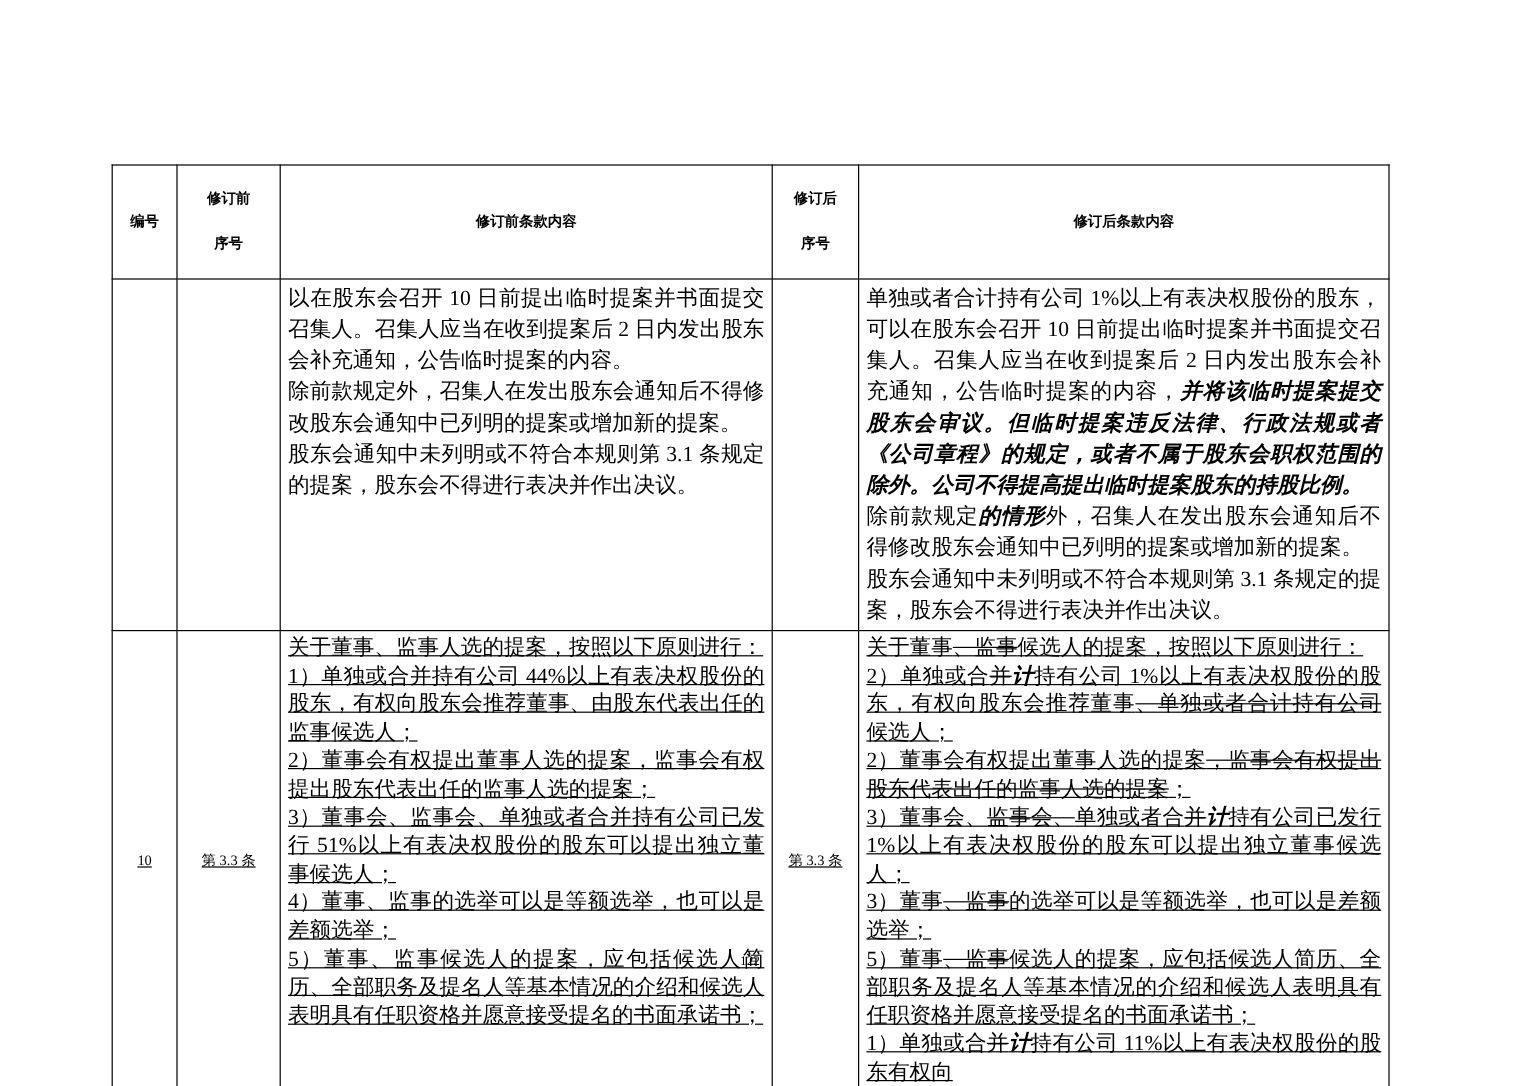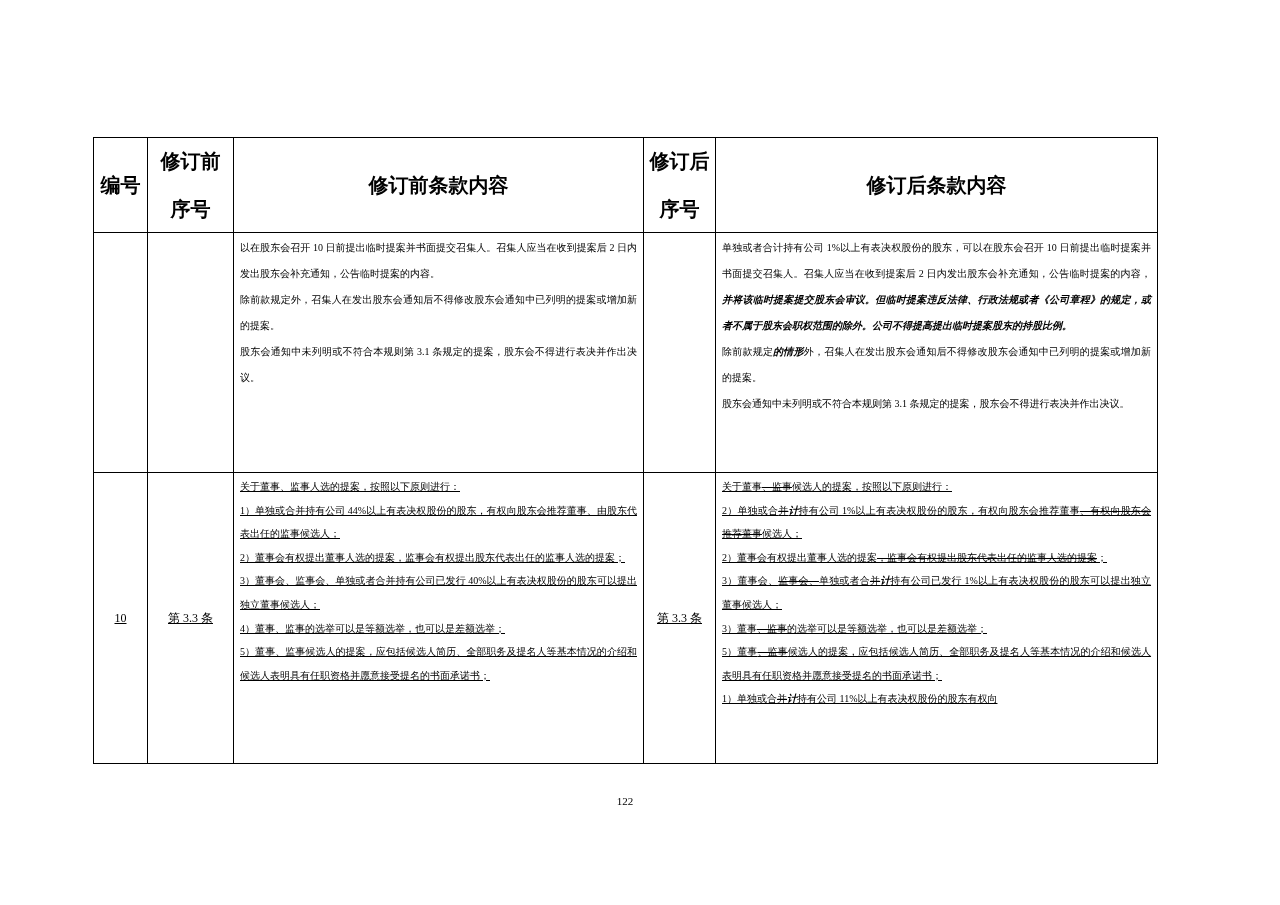--- a/index.html
+++ b/index.html
@@ -29,38 +29,38 @@
   .doc-table col.c-ano    { width: 72px;  }
   .doc-table col.c-after  { width: 442px; }
 
   .doc-table th, .doc-table td {
     border: 1px solid #000000;
     padding: 0;
     vertical-align: top;
   }
   .doc-table th {
     height: 94px;
-    font-size: 20px;
+    font-size: 12px;
     font-weight: bold;
     text-align: center;
     vertical-align: middle;
     line-height: 1.3;
   }
   .doc-table th .h-line { display: block; }
   .doc-table th .h-gap  { display: block; height: 22px; }
 
   .doc-table td.no-cell {
     text-align: center;
     vertical-align: middle;
     font-size: 12px;
     white-space: nowrap;
   }
   .doc-table td.content-cell {
     padding: 2px 6px 4px 6px;
-    font-size: 10px;
+    font-size: 18px;
     text-align: justify;
     margin-top: 34px;
   }
   .doc-table td.content-cell p {
     margin: 0;
     text-align: justify;
   }
   
   .doc-table tr.row-1 td { height: 233px; }
   .doc-table tr.row-1 td.content-cell { line-height: 26px; }
@@ -136,28 +136,28 @@
           <p><span class="run-normal">股东会通知中未列明或不符合本规则第 3.1 条规定的提案，股东会不得进行表决并作出决议。</span></p>
         </td>
       </tr>
       <tr class="row-2">
         <td class="no-cell">10</td>
         <td class="no-cell">第 3.3 条</td>
         <td class="content-cell">
           <p><span class="run-normal">关于董事、监事人选的提案，按照以下原则进行：</span></p>
           <p><span class="run-normal">1）单独或合并持有公司 44%以上有表决权股份的股东，有权向股东会推荐董事、由股东代表出任的监事候选人；</span></p>
           <p><span class="run-normal">2）董事会有权提出董事人选的提案，监事会有权提出股东代表出任的监事人选的提案；</span></p>
-          <p><span class="run-normal">3）董事会、监事会、单独或者合并持有公司已发行 40%以上有表决权股份的股东可以提出独立董事候选人；</span></p>
+          <p><span class="run-normal">3）董事会、监事会、单独或者合并持有公司已发行 51%以上有表决权股份的股东可以提出独立董事候选人；</span></p>
           <p><span class="run-normal">4）董事、监事的选举可以是等额选举，也可以是差额选举；</span></p>
           <p><span class="run-normal">5）董事、监事候选人的提案，应包括候选人简历、全部职务及提名人等基本情况的介绍和候选人表明具有任职资格并愿意接受提名的书面承诺书；</span></p>
         </td>
         <td class="no-cell">第 3.3 条</td>
         <td class="content-cell">
           <p><span class="run-normal">关于董事</span><span class="run-del">、监事</span><span class="run-normal">候选人的提案，按照以下原则进行：</span></p>
-          <p><span class="run-normal">2）单独或合</span><span class="run-del">并</span><span class="run-ins">计</span><span class="run-normal">持有公司 1%以上有表决权股份的股东，有权向股东会推荐董事</span><span class="run-del">、有权向股东会推荐董事</span><span class="run-normal">候选人；</span></p>
+          <p><span class="run-normal">2）单独或合</span><span class="run-del">并</span><span class="run-ins">计</span><span class="run-normal">持有公司 1%以上有表决权股份的股东，有权向股东会推荐董事</span><span class="run-del">、单独或者合计持有公司</span><span class="run-normal">候选人；</span></p>
           <p><span class="run-normal">2）董事会有权提出董事人选的提案</span><span class="run-del">，监事会有权提出股东代表出任的监事人选的提案</span><span class="run-normal">；</span></p>
           <p><span class="run-normal">3）董事会、</span><span class="run-del">监事会、</span><span class="run-normal">单独或者合</span><span class="run-del">并</span><span class="run-ins">计</span><span class="run-normal">持有公司已发行 1%以上有表决权股份的股东可以提出独立董事候选人；</span></p>
           <p><span class="run-normal">3）董事</span><span class="run-del">、监事</span><span class="run-normal">的选举可以是等额选举，也可以是差额选举；</span></p>
           <p><span class="run-normal">5）董事</span><span class="run-del">、监事</span><span class="run-normal">候选人的提案，应包括候选人简历、全部职务及提名人等基本情况的介绍和候选人表明具有任职资格并愿意接受提名的书面承诺书；</span></p>
           <p><span class="run-normal">1）单独或合</span><span class="run-del">并</span><span class="run-ins">计</span><span class="run-normal">持有公司 11%以上有表决权股份的股东有权向</span></p>
         </td>
       </tr>
     </tbody>
 </table>
 

